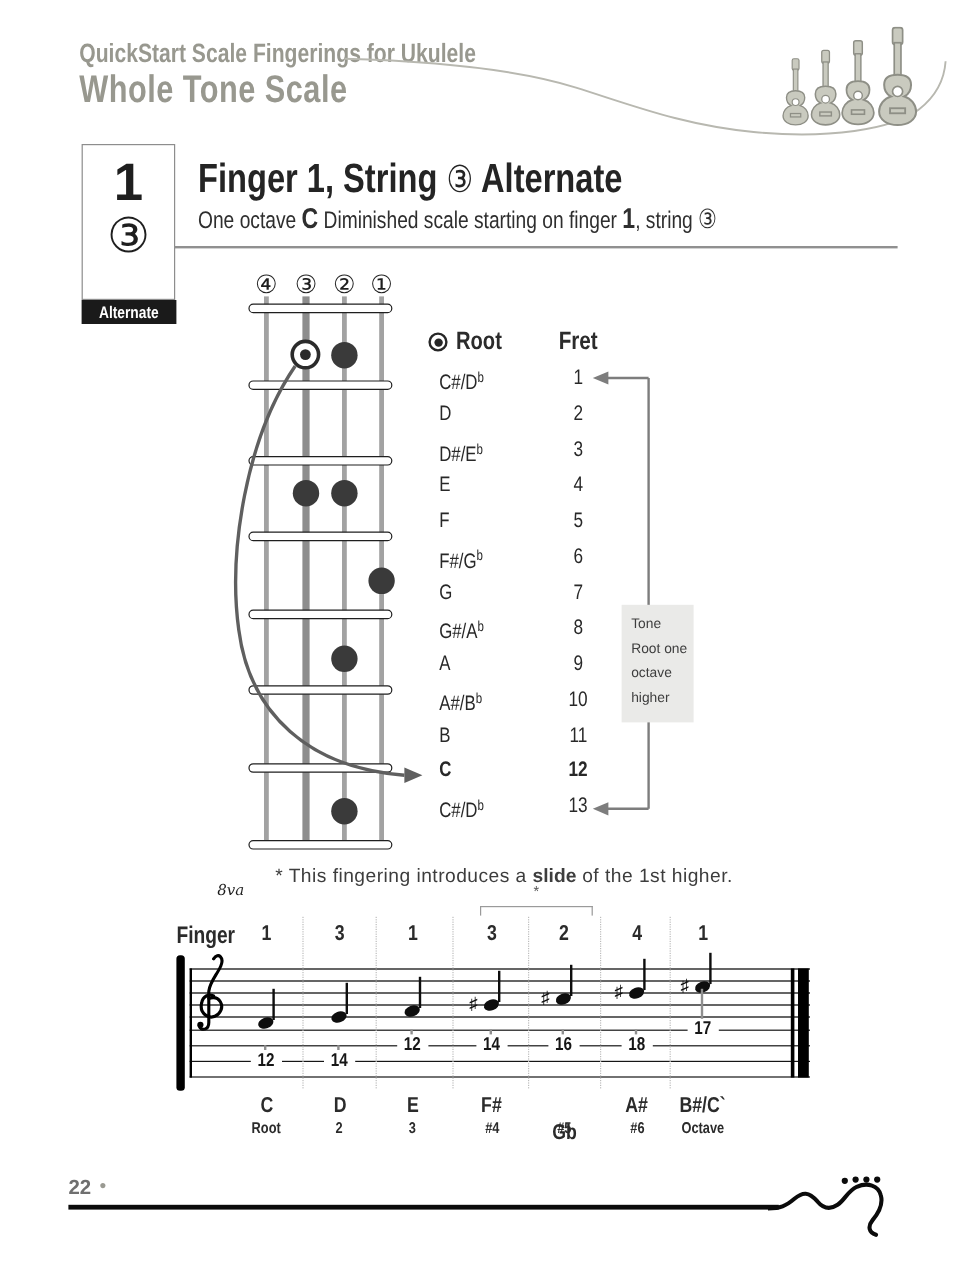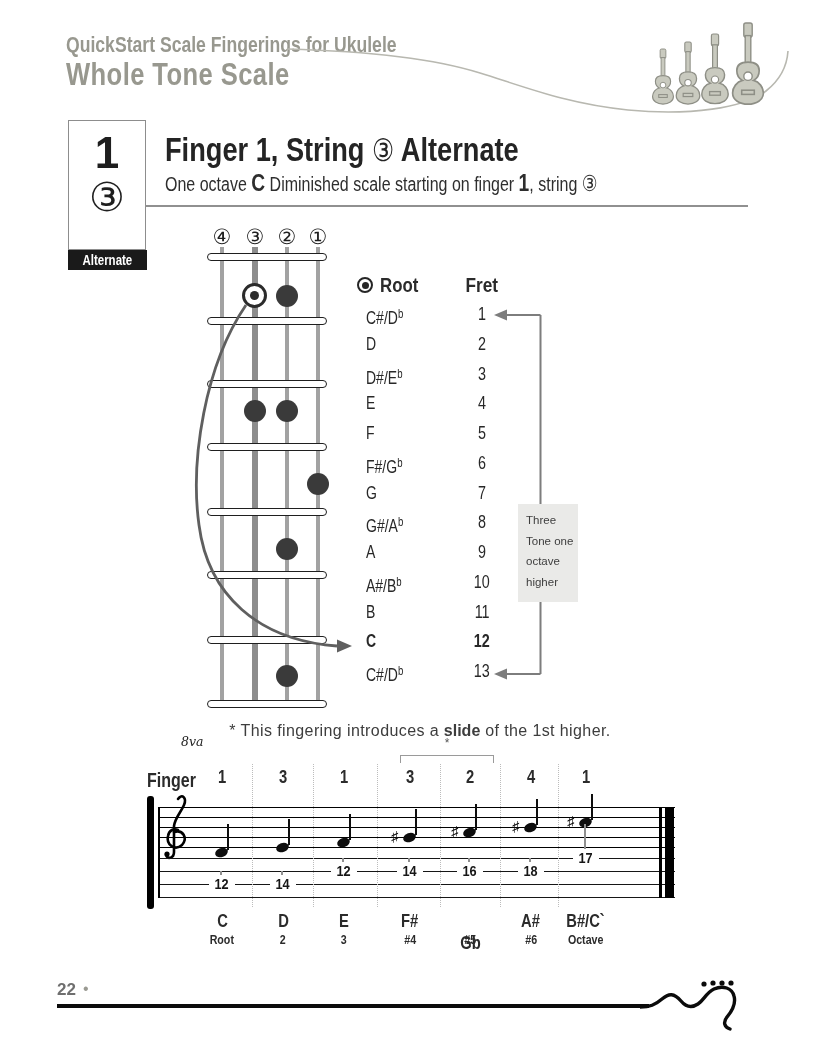--- a/index.html
+++ b/index.html
@@ -214,22 +214,22 @@
       <div class="note cond">C</div>
       <div class="fret"><span class="cx">12</span></div>
     </div>
     <div class="abs trow" style="left: 0px; top: 659px; width: 816px;">
       <div class="note cond">C#/D<sup>b</sup></div>
       <div class="fret"><span class="cx">13</span></div>
     </div>
   </div>
 
 <div class="abs octbox">
-  <div>Three</div>
-  <div>Tone one</div>
+  <div>Tone</div>
+  <div>Root one</div>
   <div>octave</div>
   <div>higher</div>
 </div>
 
 <div class="abs fnote">
   <span>* This fingering introduces a </span><b>slide</b><span> of the 1st higher.</span>
 </div>
 
 <div id="score">
   <div class="abs fingerlabel"><span class="cond">Finger</span></div>

